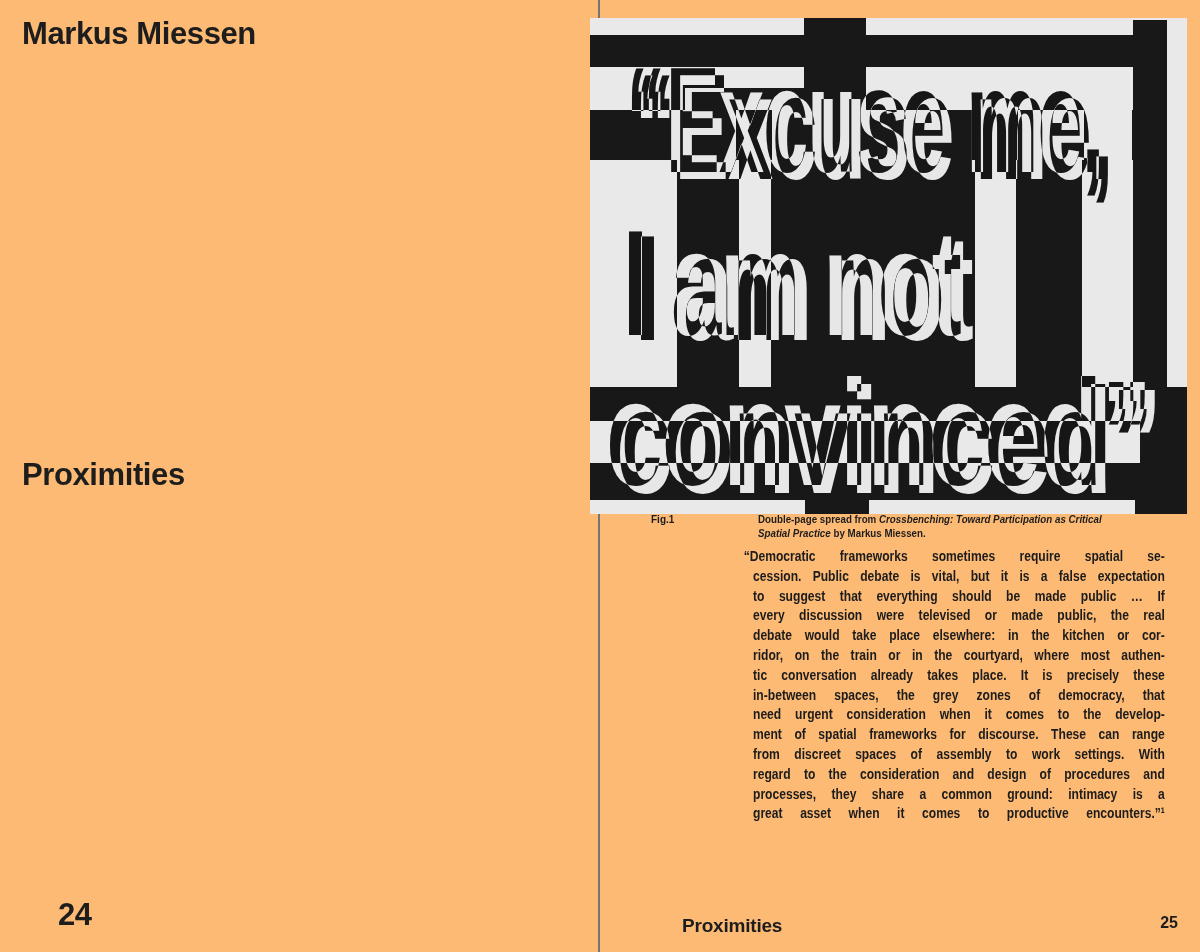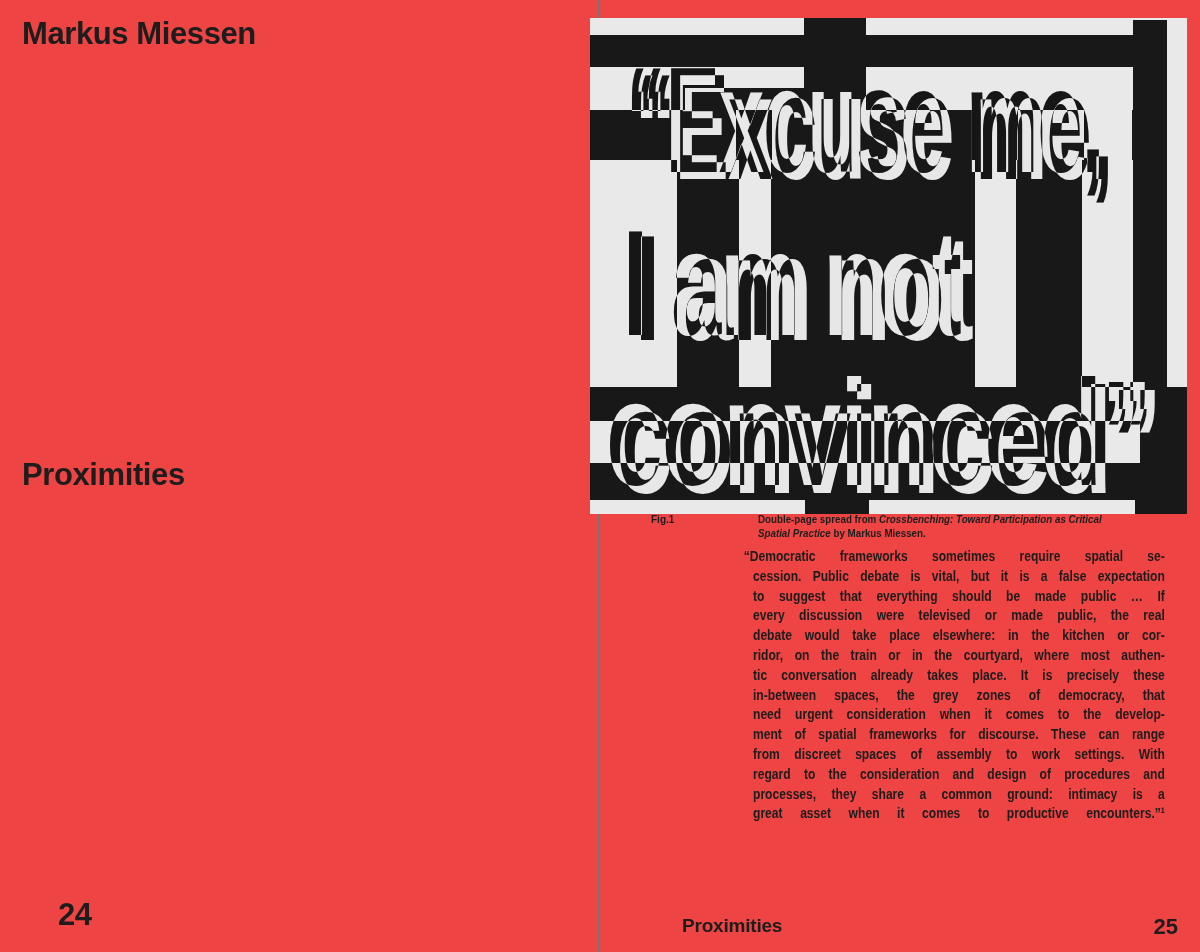--- a/index.html
+++ b/index.html
@@ -1,16 +1,16 @@
 <!DOCTYPE html>
 <html><head>
 <meta charset="utf-8">
 <style>
   html,body{margin:0;padding:0;background:#ffffff;}
-  #page{position:relative;width:1200px;height:952px;background:#ef4444;overflow:hidden;
+  #page{position:relative;width:1200px;height:952px;background:#fdba74;overflow:hidden;
         font-family:"Liberation Sans",sans-serif;color:#1d1d1d;}
 
   
   .h-big{position:absolute;left:22px;font-size:31px;font-weight:bold;letter-spacing:-0.4px;color:#1d1d1d;white-space:nowrap;}
   #author{top:16px;}
   #left-title{top:457px;}
   #folio-left{top:897px;margin-left:36px;}
 
   
   #divider{position:absolute;left:598px;top:0;width:2px;height:952px;background:#757575;}
@@ -40,21 +40,21 @@
 
   
   #quote{position:absolute;left:753px;top:546px;width:528px;
          font-size:15.5px;font-weight:bold;line-height:19.8px;color:#1c1c1c;
          transform:scaleX(0.78);transform-origin:0 0;letter-spacing:0;}
   #quote .q-line{text-align:justify;text-align-last:justify;white-space:normal;}
   #quote .q-line:first-child{text-indent:-12px;}
 
   
   #footer-section{position:absolute;left:682px;top:915px;font-size:19px;font-weight:bold;letter-spacing:-0.2px;}
-  #folio-right{position:absolute;right:22px;top:914px;font-size:22px;font-weight:bold;}
+  #folio-right{position:absolute;right:22px;top:914px;font-size:16px;font-weight:bold;}
 </style>
 </head>
 <body>
 
 <div id="page">
 
   <div id="author" class="h-big">Markus Miessen</div>
   <div id="left-title" class="h-big">Proximities</div>
   <div id="folio-left" class="h-big">24</div>
 

